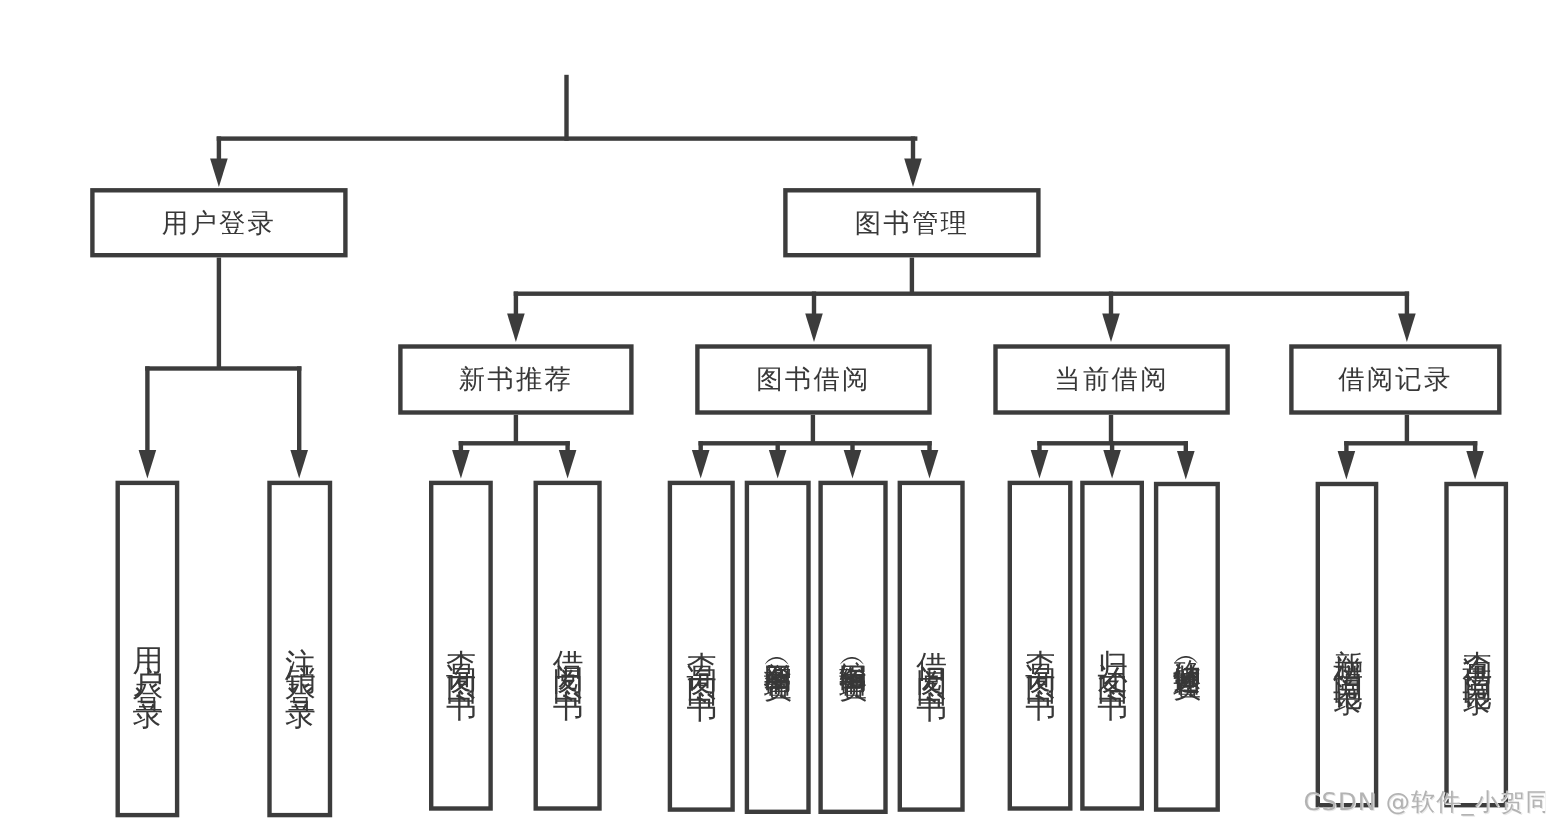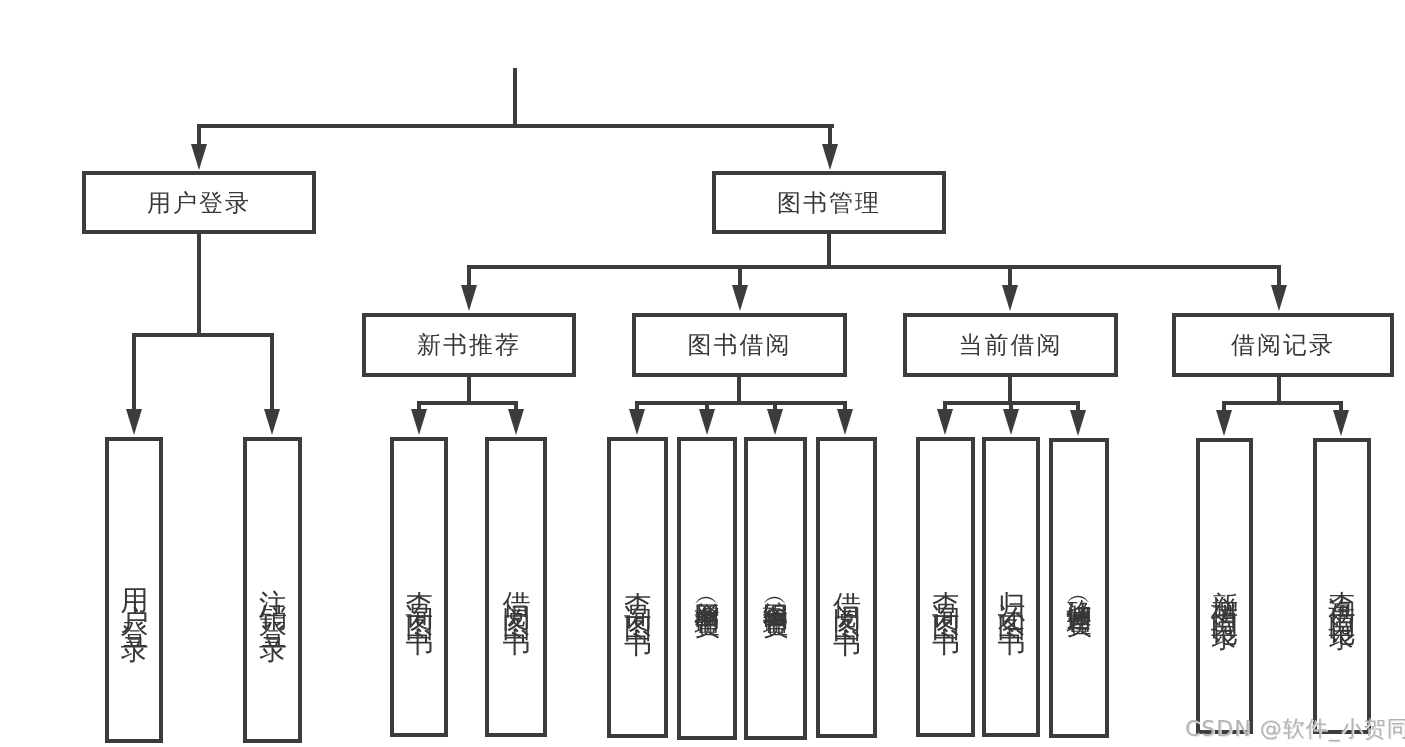--- a/index.html
+++ b/index.html
@@ -55,21 +55,21 @@
   </div>
 
   <div class="node hbox" style="left:632px; top:313px; width:215px; height:64px;">
     <span>图书借阅</span>
   </div>
 
   <div class="node hbox" style="left:903px; top:313px; width:215px; height:64px;">
     <span>当前借阅</span>
   </div>
 
-  <div class="node hbox" style="left:1172px; top:313px; width:222px; height:64px;">
+  <div class="node hbox" style="left:1172px; top:313px; width:193px; height:64px;">
     <span>借阅记录</span>
   </div>
 
   <div class="node vbox v4a" style="left:105px; top:437px; width:58px; height:306px;">
     <span>用户登录</span>
   </div>
   <div class="node vbox v4a" style="left:243px; top:437px; width:59px; height:306px;">
     <span>注销登录</span>
   </div>
 

